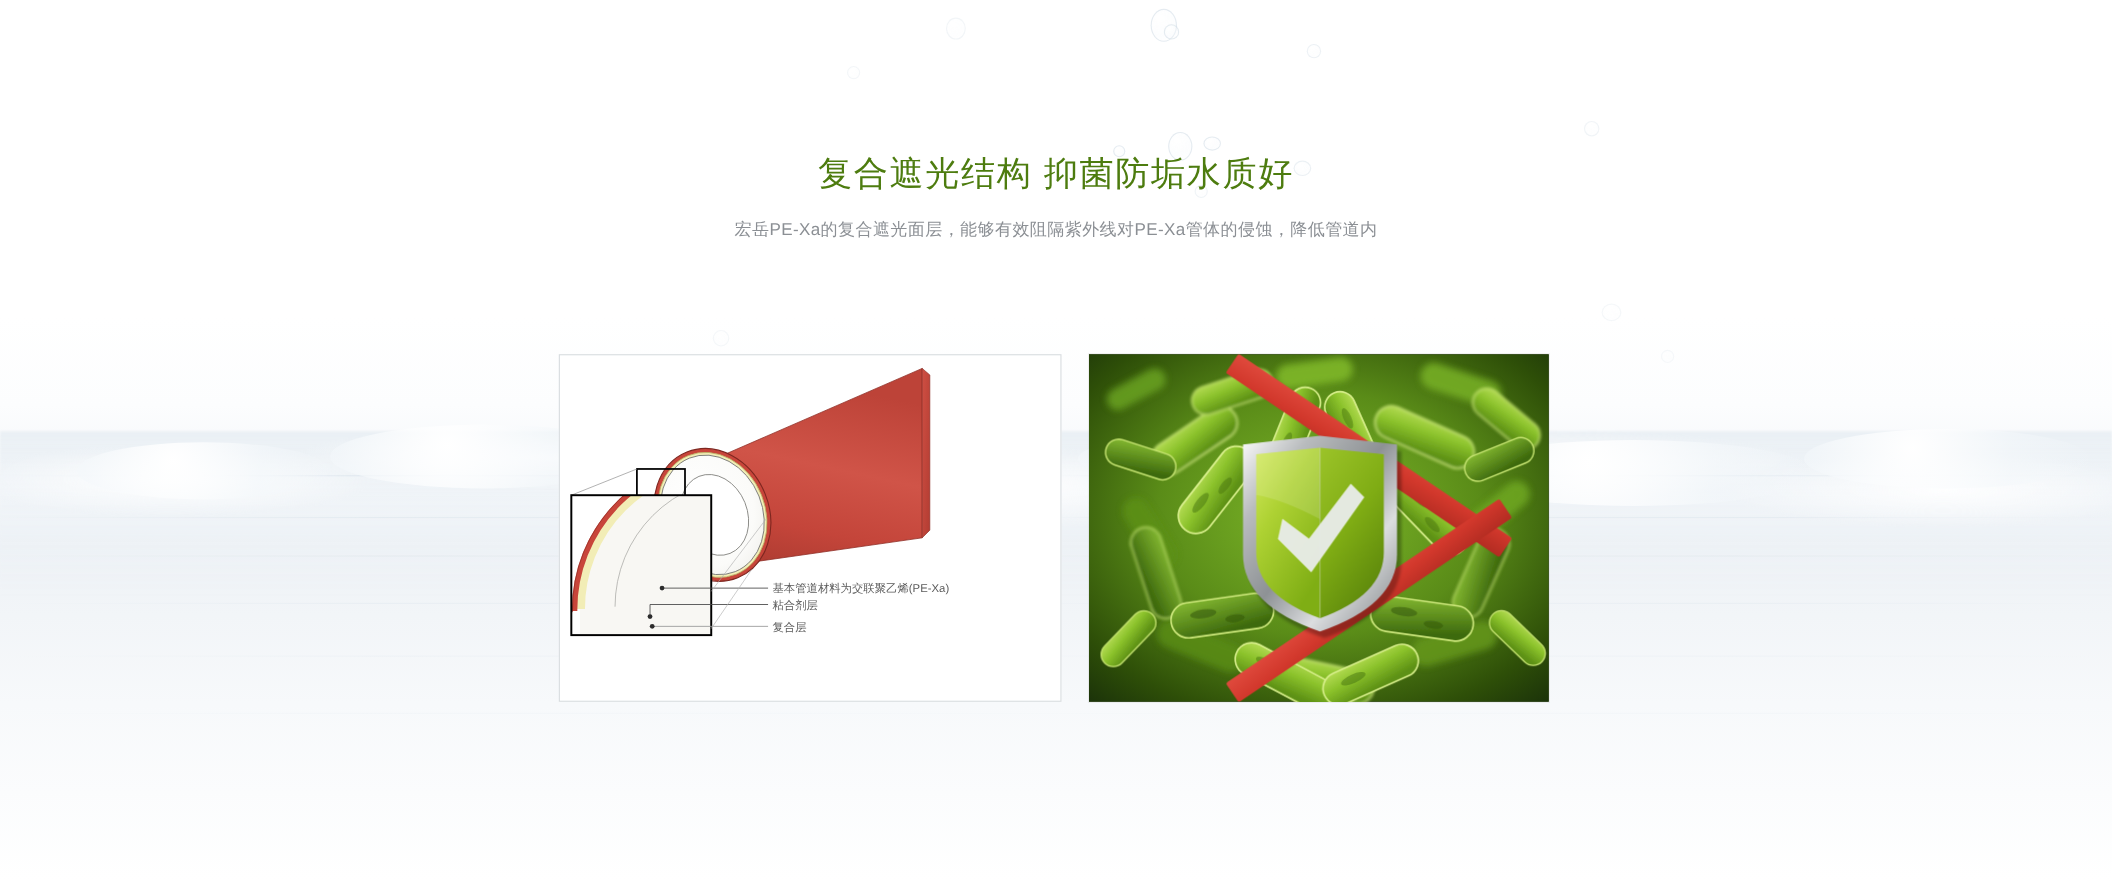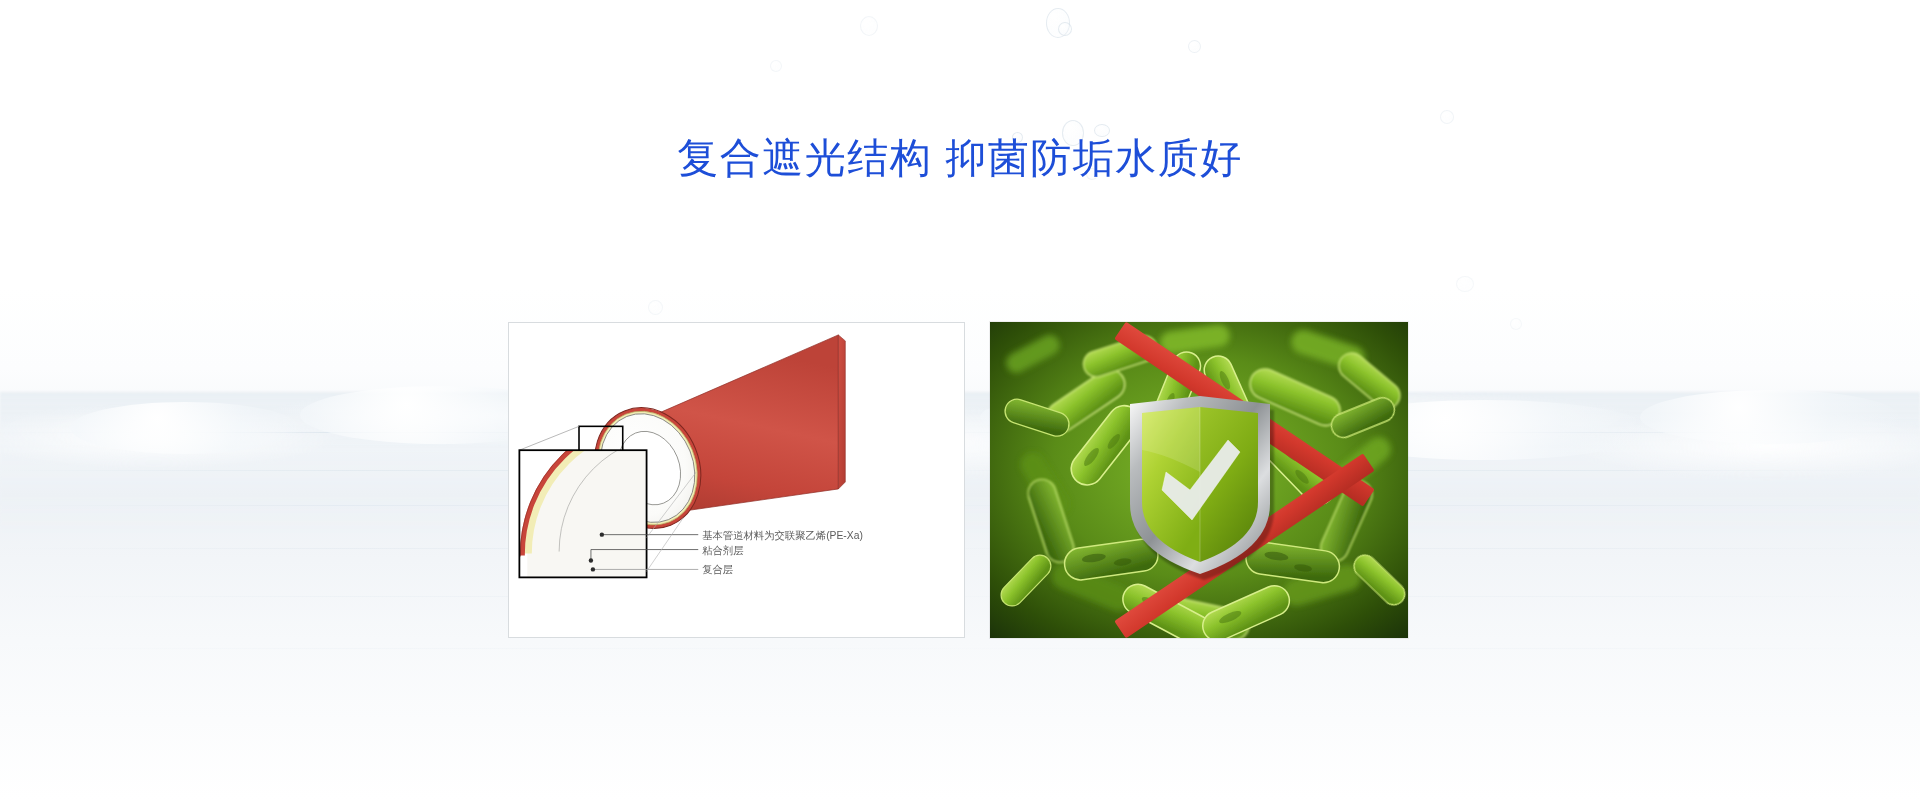--- a/index.html
+++ b/index.html
@@ -55,22 +55,22 @@
   }
   .bubble::after{
     content:""; position:absolute; top:16%; left:20%;
     width:26%; height:20%; border-radius:50%;
     background:rgba(255,255,255,.85);
   }
 
   
   .headings { position:absolute; left:0; right:0; top:132px; text-align:center; }
   .page-title {
-    font-size:41px; line-height:52px; letter-spacing:1.5px;
-    color:#1d4ed8; font-weight:400;
+    font-size:31px; line-height:52px; letter-spacing:1.5px;
+    color:#4d7c0f; font-weight:400;
     text-shadow:0 1px 1px rgba(255,255,255,.9);
   }
   .subtitle {
     margin-top:13px;
     font-size:15.5px; line-height:26px; letter-spacing:.35px;
     color:#8b8f94; font-weight:400;
   }
   .subtitle div { white-space:nowrap; }
 
   
@@ -131,20 +131,21 @@
     <div class="bubble" style="left:860px;  top:16px; width:18px; height:20px; opacity:.5;"></div>
     <div class="bubble" style="left:770px;  top:60px; width:12px; height:12px; opacity:.45;"></div>
     <div class="bubble" style="left:648px;  top:300px;width:15px; height:15px; opacity:.4;"></div>
     <div class="bubble" style="left:1456px; top:276px;width:18px; height:16px; opacity:.4;"></div>
     <div class="bubble" style="left:1510px; top:318px;width:12px; height:12px; opacity:.35;"></div>
   </div>
 
   <div class="headings">
     <h1 class="page-title">复合遮光结构 抑菌防垢水质好</h1>
     <div class="subtitle">
+      <div>宏岳PE-Xa的复合遮光面层，能够有效阻隔紫外线对PE-Xa管体的侵蚀，降低管道内</div>
     </div>
   </div>
 
   <div class="panels">
 
     <div class="panel-left">
       <svg viewBox="0 0 457 316" xmlns="http://www.w3.org/2000/svg">
         <defs>
           <linearGradient id="pipeBody" x1="0" y1="1" x2="0.25" y2="0">
             <stop offset="0%" stop-color="#a8392f"></stop>

